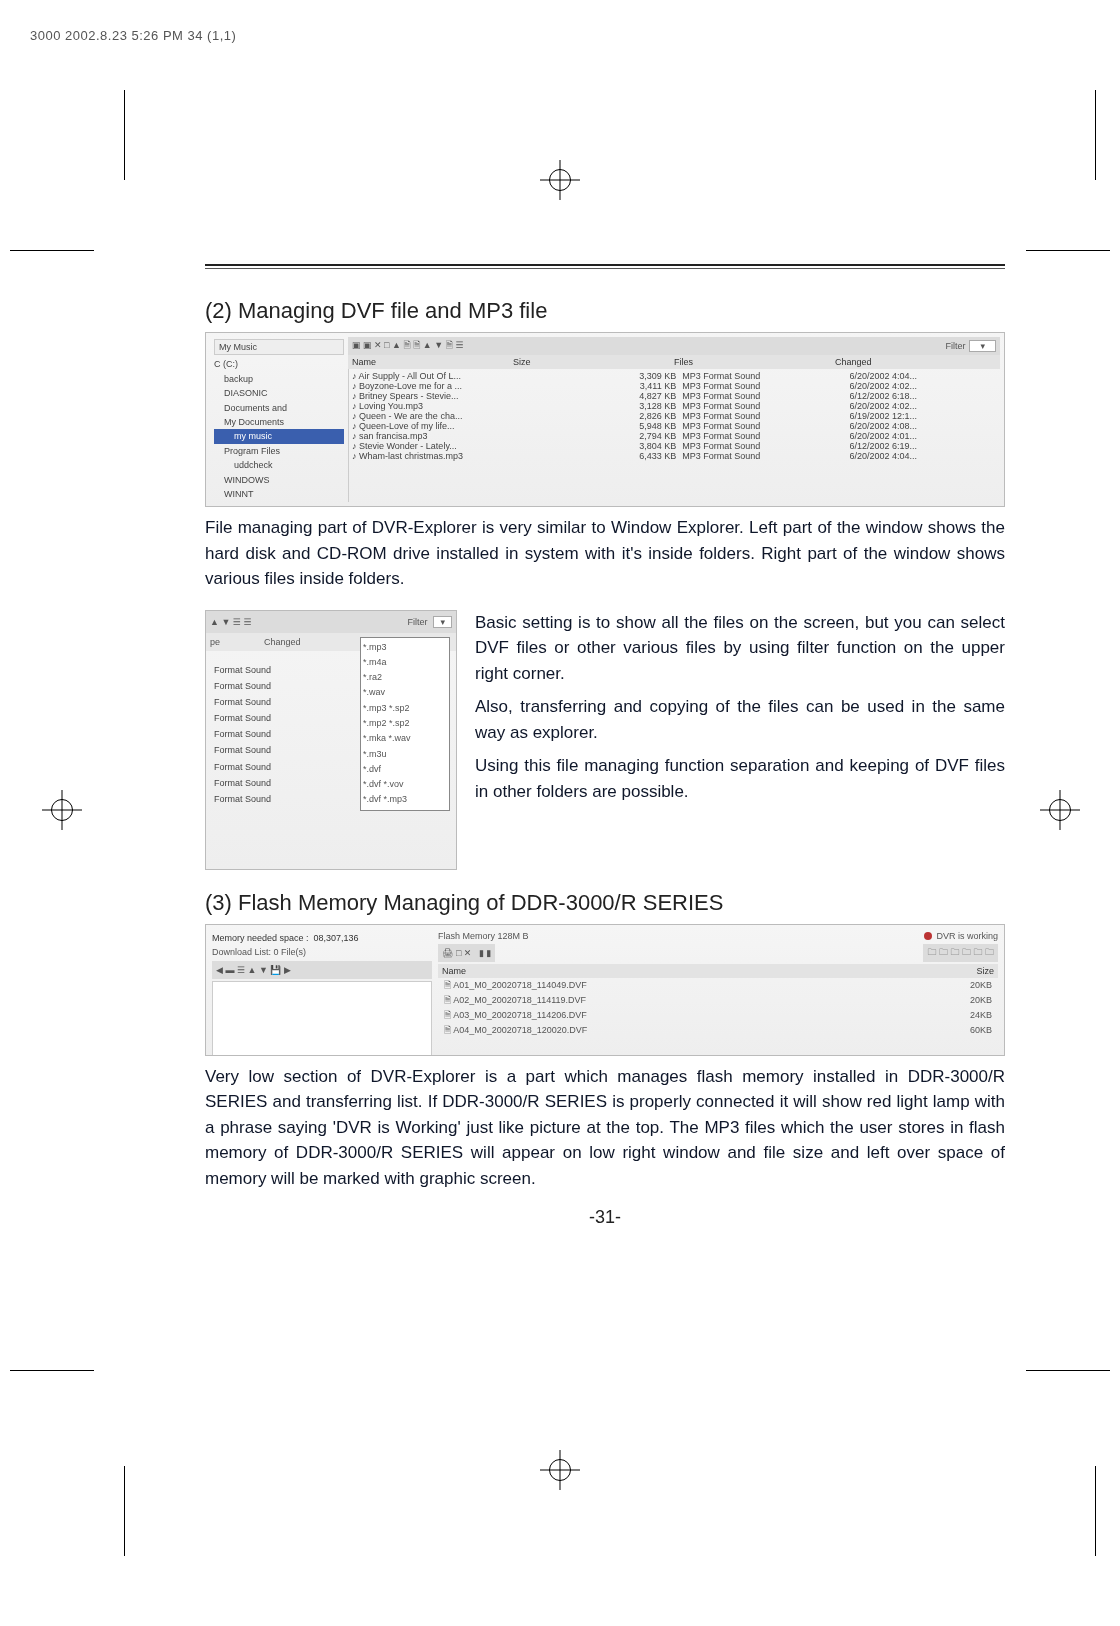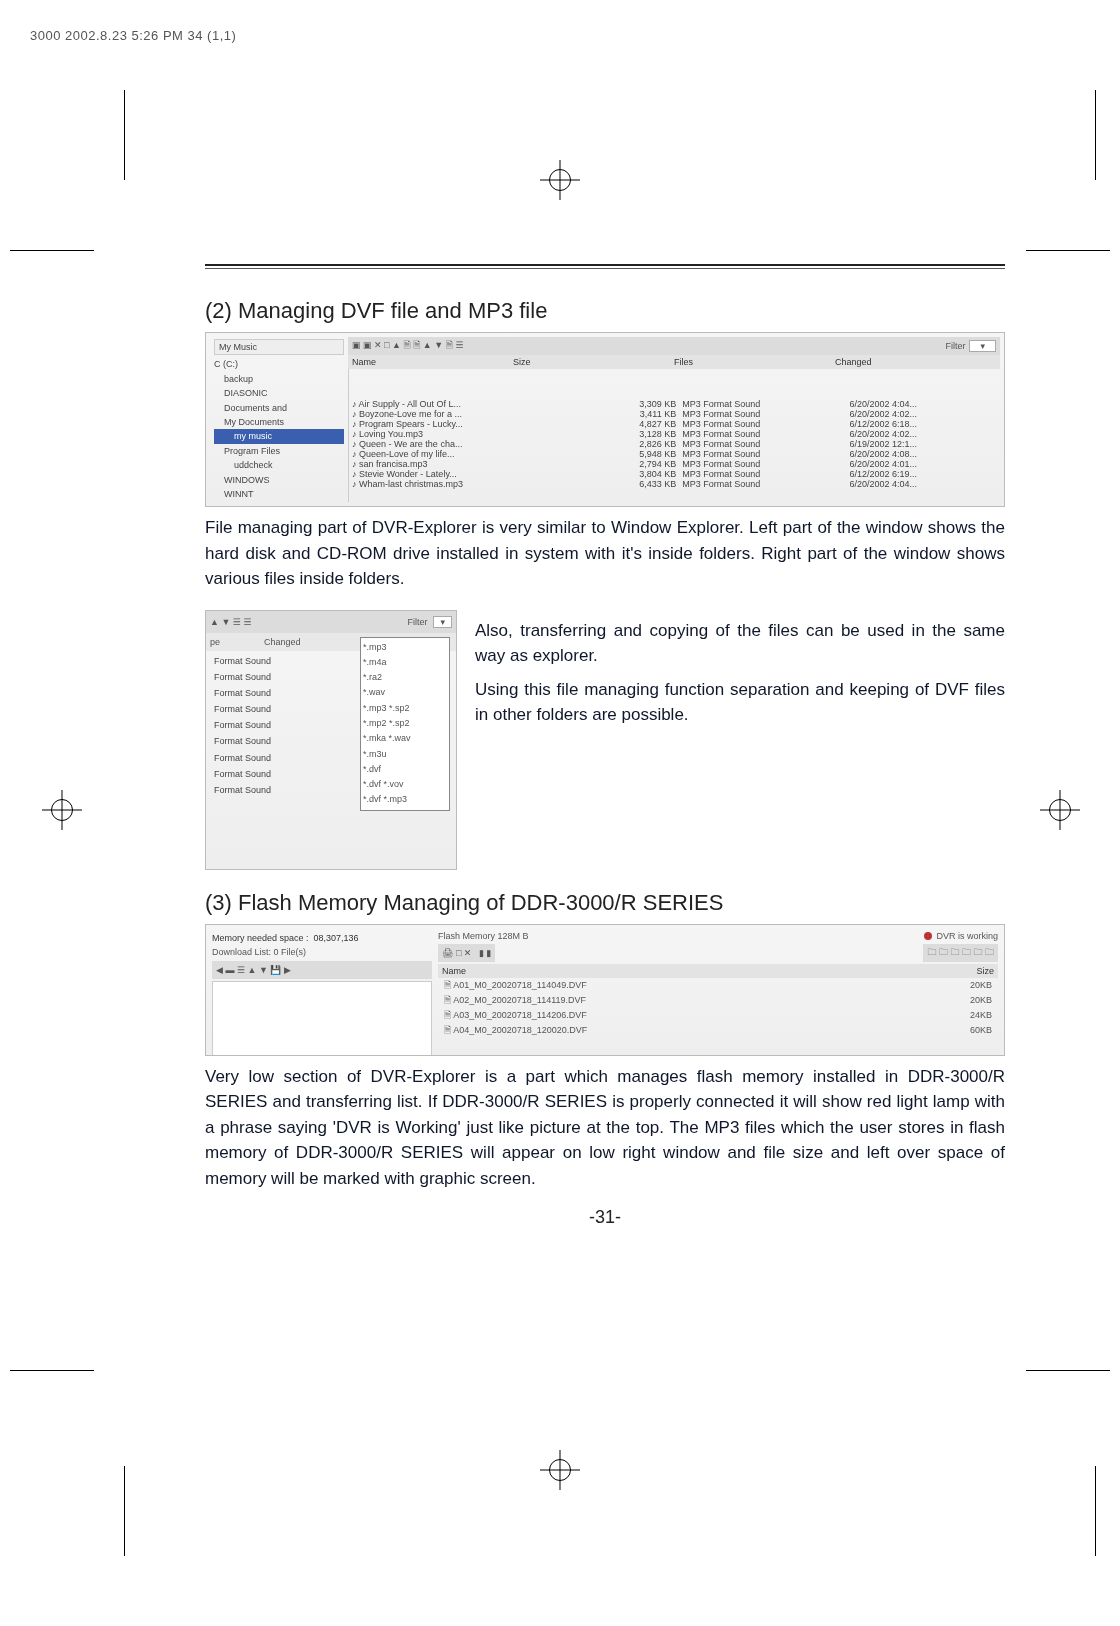--- a/index.html
+++ b/index.html
@@ -136,29 +136,29 @@
     border: 1px solid #000;
     border-radius: 50%;
     transform: translate(-50%, -50%);
   }
   
   .mini-row { font-size: 9px; white-space: nowrap; padding: 0 4px; color: #444; }
   .mini-head { font-size: 9px; white-space: nowrap; padding: 2px 4px; background: #e3e3e3; color:#333; display:flex; }
   .mini-head span { flex: 1; }
   .tree-col { position:absolute; left:4px; top:4px; bottom:4px; width:130px; font-size:9px; line-height:1.6; color:#444; border-right:1px solid #ccc; padding:2px 4px; }
   .list-col { position:absolute; left:142px; right:4px; top:4px; bottom:4px; }
-  .list-col .rows { padding-top:12px;margin-top:18px; }
+  .list-col .rows { padding-top:2px; }
   .list-col .rows .mini-row { display:flex; }
   .list-col .rows .mini-row span:nth-child(1){ flex:2.2; }
   .list-col .rows .mini-row span:nth-child(2){ flex:0.9; text-align:right; padding-right:6px;}
   .list-col .rows .mini-row span:nth-child(3){ flex:1.6; }
   .list-col .rows .mini-row span:nth-child(4){ flex:1.4; }
   
   .small-list-head { background:#e8e8e8; font-size:9px; padding:4px; display:flex; justify-content:flex-start;gap:44px; }
-  .small-list { padding:2px 4px; }
+  .small-list { padding:2px 4px;margin-top:9px; }
   .small-list .mini-row { display:flex; justify-content:space-between; line-height:1.8; }
   
   .panel-l { position:absolute; left:6px; top:6px; width:220px; bottom:6px; font-size:9px; }
   .panel-r { position:absolute; left:232px; right:6px; top:6px; bottom:6px; font-size:9px; }
   .panel-title { font-size:9px; color:#333; padding:2px 0 4px 0; }
   .file-row { display:flex; justify-content:space-between; padding:0 6px; line-height:1.7; }
   .bottom-bar { position:absolute; left:6px; right:6px; bottom:4px; display:flex; justify-content:space-between; font-size:9px; background:#e6e6e6; padding:2px 6px; }
 </style>
 </head>
 <body>
@@ -227,21 +227,21 @@
             <span>MP3 Format Sound</span>
             <span>6/20/2002 4:04...</span>
           </div>
           <div class="mini-row">
             <span>♪ Boyzone-Love me for a ...</span>
             <span>3,411 KB</span>
             <span>MP3 Format Sound</span>
             <span>6/20/2002 4:02...</span>
           </div>
           <div class="mini-row">
-            <span>♪ Program Spears - Lucky...</span>
+            <span>♪ Britney Spears - Stevie...</span>
             <span>4,827 KB</span>
             <span>MP3 Format Sound</span>
             <span>6/12/2002 6:18...</span>
           </div>
           <div class="mini-row">
             <span>♪ Loving You.mp3</span>
             <span>3,128 KB</span>
             <span>MP3 Format Sound</span>
             <span>6/20/2002 4:02...</span>
           </div>
@@ -338,20 +338,21 @@
           <div style="line-height: 1.7;">*.mp3 *.sp2</div>
           <div style="line-height: 1.7;">*.mp2 *.sp2</div>
           <div style="line-height: 1.7;">*.mka *.wav</div>
           <div style="line-height: 1.7;">*.m3u</div>
           <div style="line-height: 1.7;">*.dvf</div>
           <div style="line-height: 1.7;">*.dvf *.vov</div>
           <div style="line-height: 1.7;">*.dvf *.mp3</div>
         </div>
     </div>
     <div class="col-right">
+      <p class="body" style="margin-top:0">Basic setting is to show all the files on the screen, but you can select DVF files or other various files by using filter function on the upper right corner.</p>
       <p class="body">Also, transferring and copying of the files can be used in the same way as explorer.</p>
       <p class="body">Using this file managing function separation and keeping of DVF files in other folders are possible.</p>
     </div>
   </div>
 
   <h3 class="section" style="margin-top:20px">(3) Flash Memory Managing of DDR-3000/R SERIES</h3>
 
   <div class="img-box img3">
     <div class="panel-l">
       <div class="panel-title"><span>Memory needed space :</span>&nbsp;&nbsp;<span>08,307,136</span></div>

